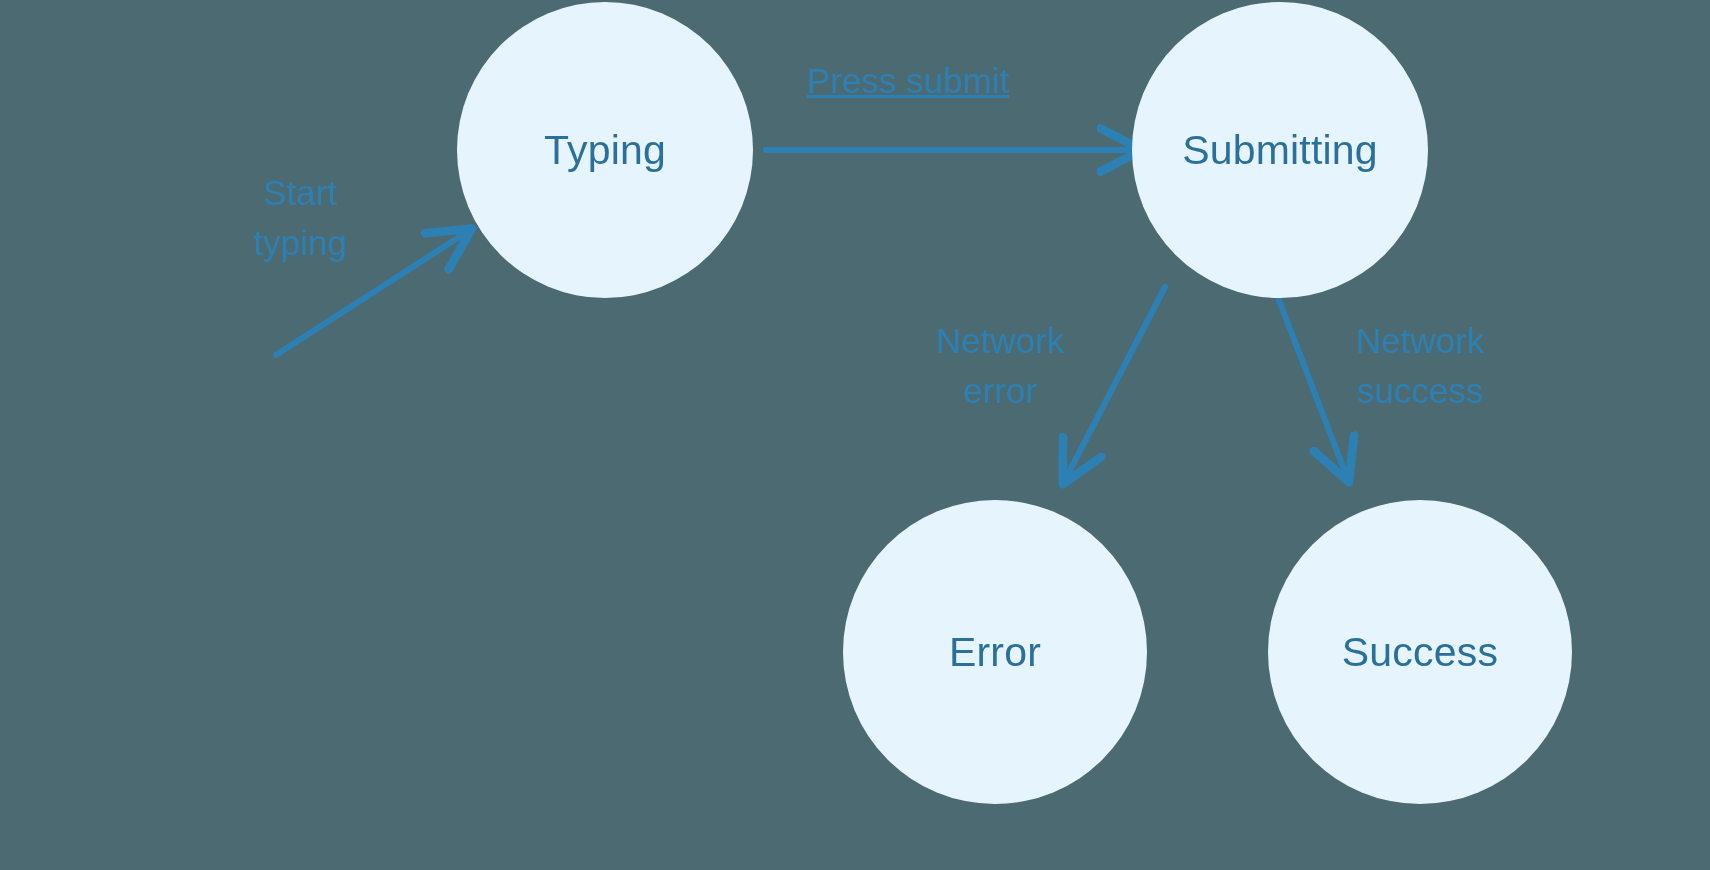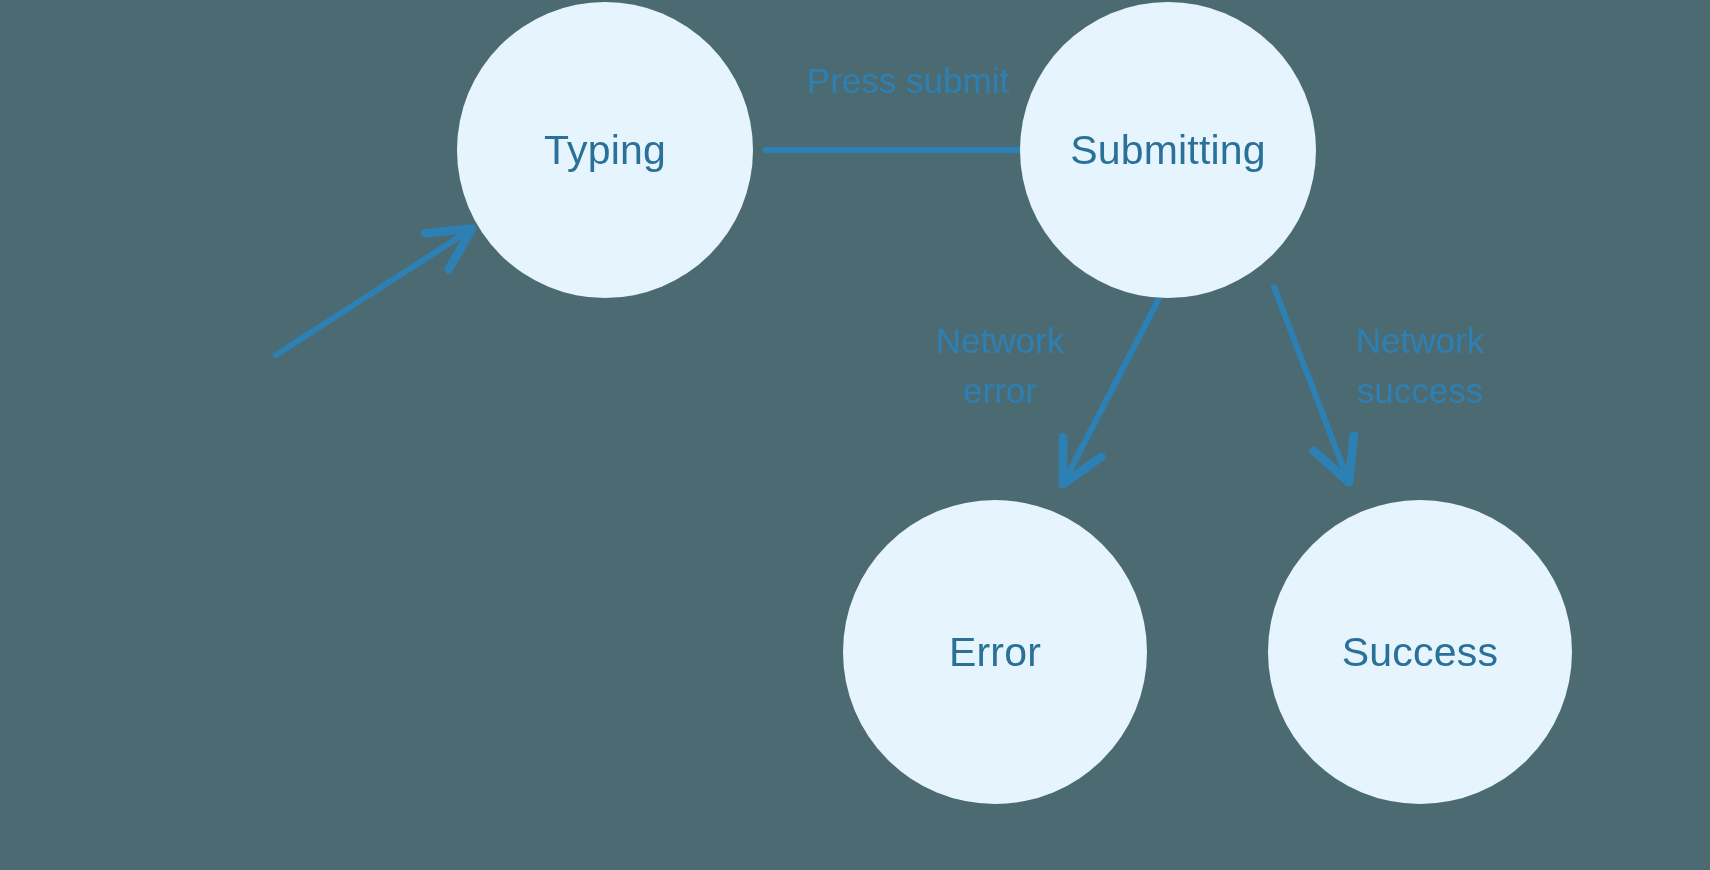--- a/index.html
+++ b/index.html
@@ -67,34 +67,36 @@
     <line x1="1165" y1="287" x2="1064" y2="482" stroke="#2d80b4" stroke-width="6" stroke-linecap="round" marker-end="url(#arrowhead)"></line>
 
     <line x1="1274" y1="287" x2="1348" y2="480" stroke="#2d80b4" stroke-width="6" stroke-linecap="round" marker-end="url(#arrowhead)"></line>
   </svg>
 
 
   <div class="node" style="left:457px; top:2px; width:296px; height:296px;">
     <span class="node-label">Typing</span>
   </div>
 
-  <div class="node" style="left:1020px; top:2px; width:296px; height:296px;">
+  <div class="node" style="left:1132px; top:2px; width:296px; height:296px;">
     <span class="node-label">Submitting</span>
   </div>
 
   <div class="node" style="left:843px; top:500px; width:304px; height:304px;">
     <span class="node-label">Error</span>
   </div>
 
   <div class="node" style="left:1268px; top:500px; width:304px; height:304px;">
     <span class="node-label">Success</span>
   </div>
 
+  <div class="edge-label" style="left:200px; top:168px; width:200px;">Start
+typing</div>
 
-  <div class="edge-label" style="left:758px; top:56px; width:300px;">Press submit</div>
+  <div class="edge-label" style="left:758px; top:56px; width:300px;text-decoration:underline;">Press submit</div>
 
   <div class="edge-label" style="left:900px; top:316px; width:200px;">Network
 error</div>
 
   <div class="edge-label" style="left:1320px; top:316px; width:200px;">Network
 success</div>
 
 </div>
 
 </body></html>

